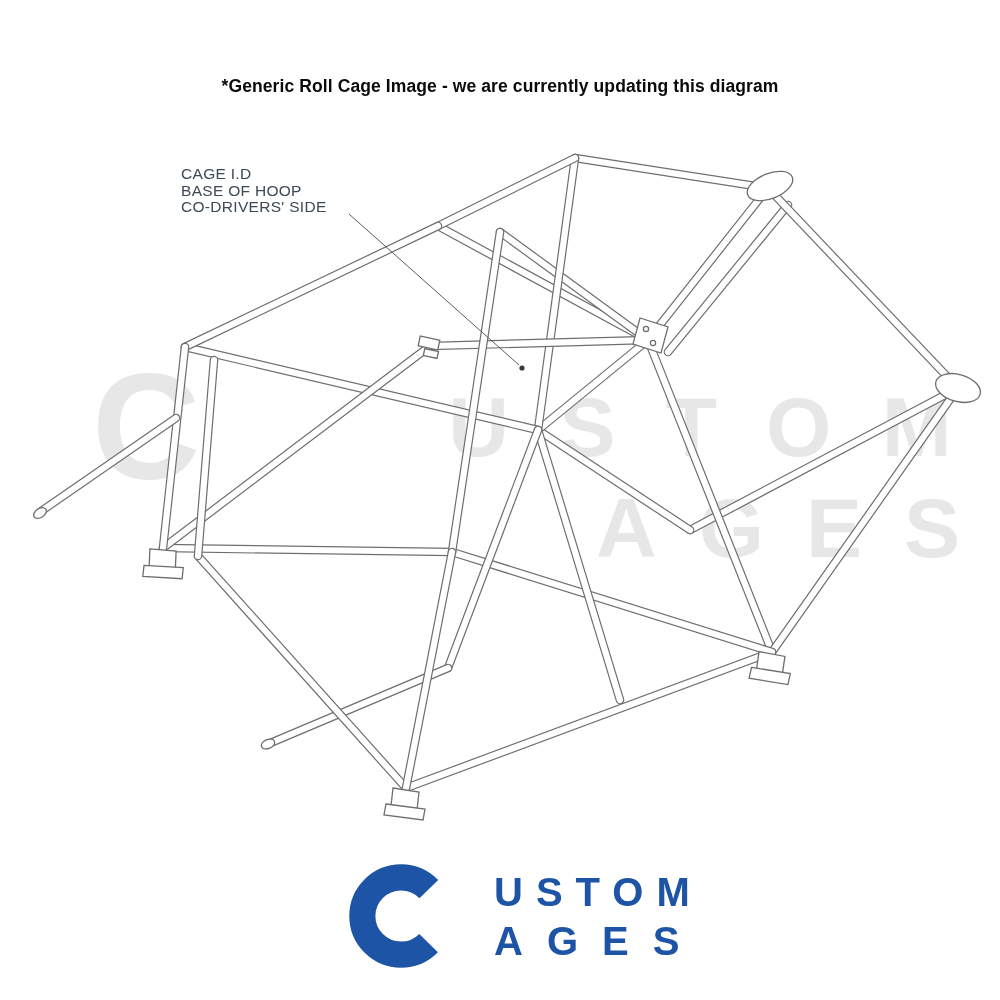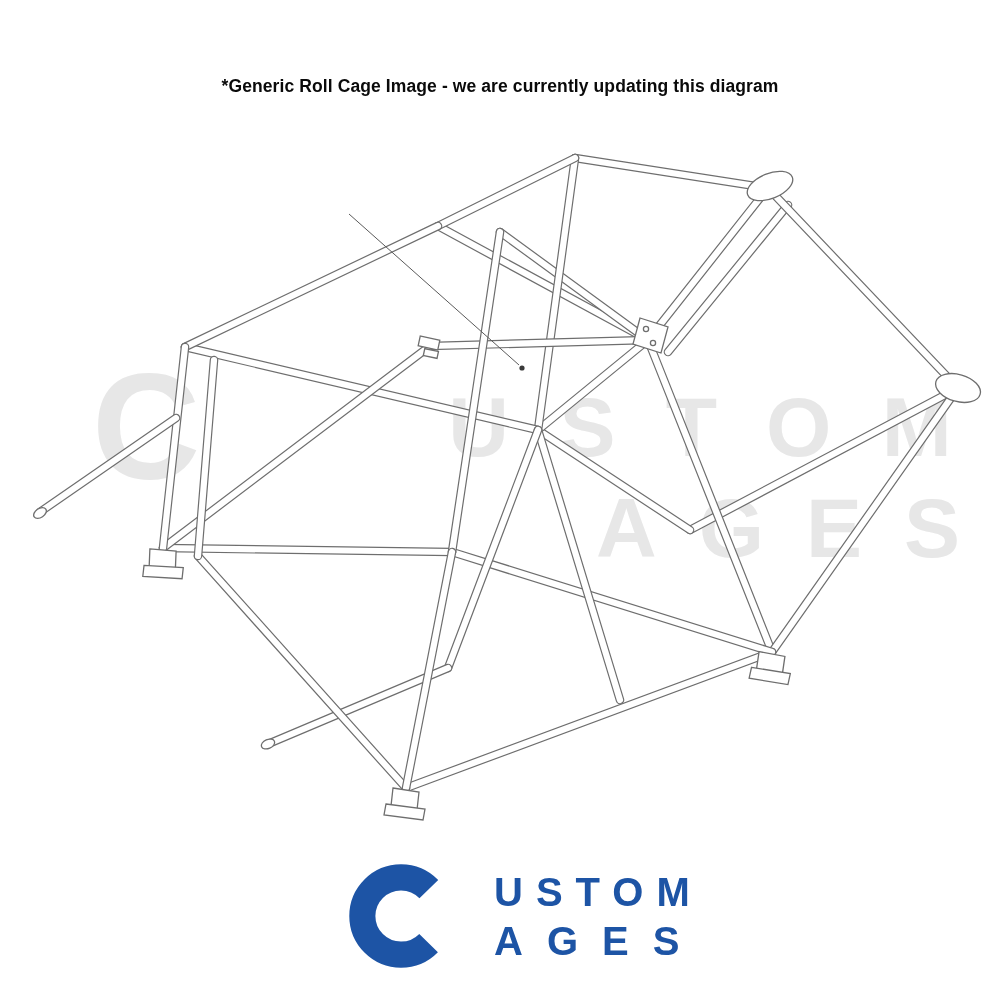--- a/index.html
+++ b/index.html
@@ -132,20 +132,25 @@
       <path d="M-20,14 L19,19 L17,30 L-22,25 Z" transform="translate(772 654) rotate(2)" class="detail"></path>
       <path d="M640,318 L668,327 L661,353 L633,344 Z" class="detail"></path>
       <circle cx="646" cy="329" r="2.6" class="detail"></circle>
       <circle cx="653" cy="343" r="2.6" class="detail"></circle>
       <rect x="419" y="338" width="20" height="10" transform="rotate(12 429 343)" class="detail"></rect>
       <rect x="424" y="350" width="14" height="7" transform="rotate(12 431 353)" class="detail"></rect>
       <line x1="349" y1="214" x2="519" y2="365" class="leader"></line>
       <circle cx="522" cy="368" r="2.6" fill="#3a3a3a"></circle>
     </svg>
 
+  <div class="callout">
+    <div>CAGE I.D</div>
+    <div>BASE OF HOOP</div>
+    <div>CO-DRIVERS' SIDE</div>
+  </div>
 
   <div class="logo">
     <svg class="logo-c" width="150" height="116" viewBox="0 0 120 120" aria-hidden="true">
       <circle cx="60" cy="60" r="40" fill="none" stroke="currentColor" stroke-width="27" stroke-dasharray="189.3 62" stroke-dashoffset="-31"></circle>
     </svg>
     <div class="logo-text">
       <div class="logo-row1">USTOM</div>
       <div class="logo-row2">AGES</div>
     </div>
   </div>

